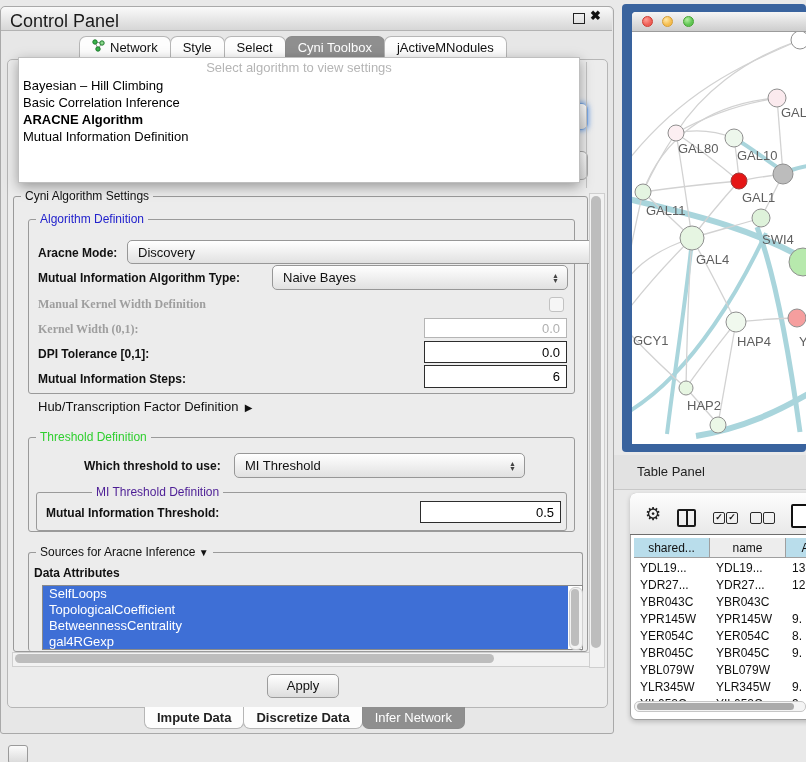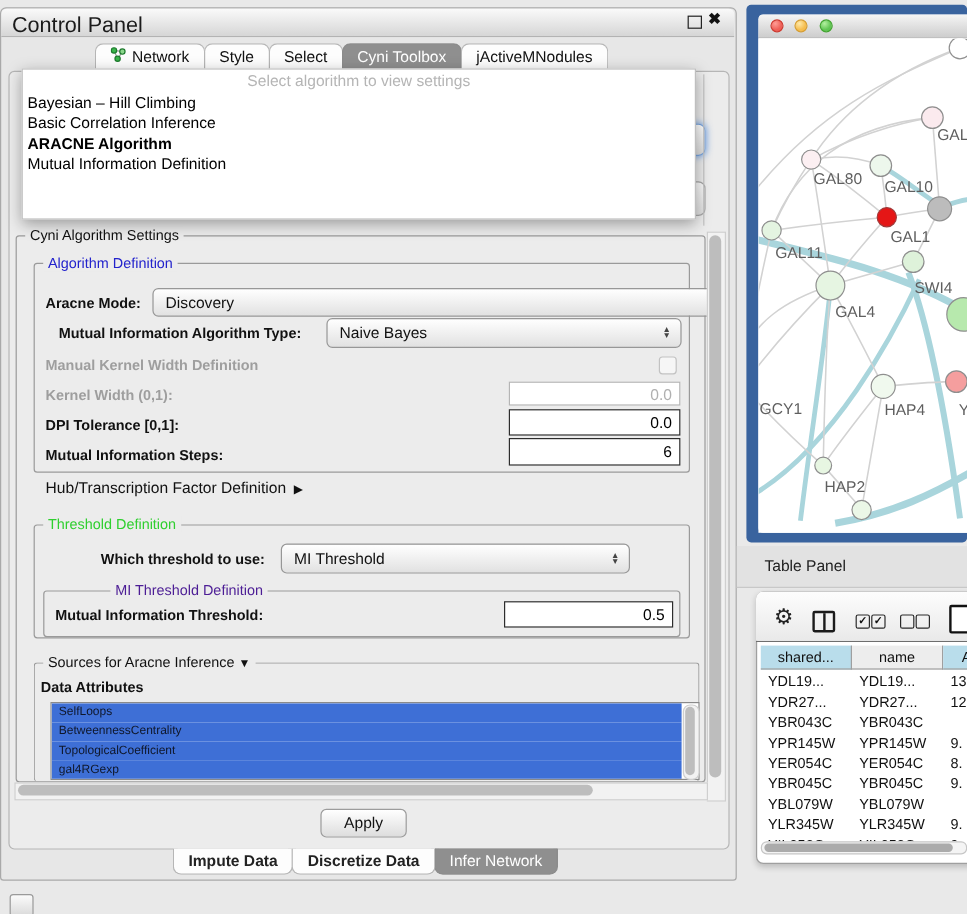--- a/index.html
+++ b/index.html
@@ -23,21 +23,21 @@
   .btabbar{left:145px;top:707px;height:23px;display:flex;z-index:4;}
   .btab{height:21px;line-height:21px;padding:0 12px;background:#fdfdfd;border:1px solid #b6b6b6;
         border-top:none;border-radius:0 0 7px 7px;font-size:13px;font-weight:bold;margin-left:-1px;color:#222;}
   .btab.selected{background:#8f8f8f;color:#fff;border-color:#8c8c8c;font-weight:normal;}
   .content-panel{left:7px;top:59px;width:599px;height:647px;background:#ececec;
                  border:1px solid #b6b6b6;border-radius:5px;z-index:2;}
   
   .grp{border:1px solid #9a9a9a;border-radius:3px;z-index:3;}
   .grp-label{position:absolute;top:-8px;left:7px;background:#ececec;padding:0 4px;font-size:12px;white-space:nowrap;}
   .lbl{font-size:12px;font-weight:bold;z-index:4;white-space:nowrap;}
-  .lbl.dis{color:#9e9e9e;}
+  .lbl.dis{color:#9e9e9e;font-family:Liberation Serif, serif;}
   .combo{background:linear-gradient(#ffffff,#e1e1e1);border:1px solid #979797;border-radius:5px;
          font-size:13px;z-index:4;display:flex;align-items:center;padding-left:10px;box-sizing:border-box;}
   .combo .spn{margin-left:auto;margin-right:8px;font-size:7px;line-height:5px;color:#444;text-align:center;}
   .tinput{position:absolute;box-sizing:border-box;border:1px solid #b5b5b5;background:#fff;font-size:13px;
           text-align:right;padding:0 6px;font-family:"Liberation Sans",sans-serif;z-index:4;}
   .tinput.dark{border:1px solid #2d2d2d;}
   .tinput.dis{color:#b0b0b0;}
   .chk{left:549px;top:297px;width:13px;height:13px;border:1px solid #c2c2c2;border-radius:3px;
        background:#f6f6f6;z-index:4;}
   .tri{font-size:10px;color:#111;}
@@ -47,21 +47,21 @@
   .popup-prompt{height:19px;text-align:center;color:#b5b5b5;font-size:13px;line-height:19px;}
   .popup-item{height:17px;line-height:17px;font-size:13px;padding-left:4px;color:#000;}
   .popup-item.selected-item{font-weight:bold;}
   .frag{z-index:5;}
   
   .sb-track{background:#f2f2f2;border:1px solid #cfcfcf;z-index:5;border-radius:6px;}
   .sb-thumb{background:#bdbdbd;border-radius:5px;z-index:6;}
   
   .listbox{left:42px;top:585px;width:541px;height:65px;background:#fff;border:1px solid #8a8a8a;
            overflow:hidden;z-index:4;box-sizing:border-box;}
-  .attr-item{height:16px;line-height:16px;font-size:10px;color:#0f172a;background:#3e6fd6;
+  .attr-item{height:16px;line-height:16px;font-size:13px;color:#ffffff;background:#3e6fd6;
              width:525px;padding-left:6px;box-sizing:border-box;}
   .apply-btn{left:267px;top:674px;width:70px;height:22px;border:1px solid #9c9c9c;border-radius:5px;
              background:linear-gradient(#ffffff,#dddddd);font-size:13px;text-align:center;line-height:21px;z-index:4;}
   .corner-btn{left:8px;top:745px;width:18px;height:17px;border:1px solid #9a9a9a;border-radius:3px;
               background:linear-gradient(#fbfbfb,#dadada);z-index:2;}
   
   .net-frame{left:622px;top:4px;width:184px;height:448px;background:#39639e;border-radius:4px;z-index:1;}
   .net-window{left:632px;top:12px;width:174px;height:432px;background:#fff;border-radius:4px 0 0 4px;z-index:2;}
   .net-titlebar{left:632px;top:12px;width:174px;height:20px;background:linear-gradient(#f5f5f5,#cdcdcd);
                 border-bottom:1px solid #9c9c9c;border-radius:4px 0 0 0;z-index:3;box-sizing:border-box;}
@@ -144,21 +144,21 @@
 <div class="abs grp" style="left:28px;top:219px;width:545px;height:173px;">
   <span class="grp-label" style="color:#2222cc;">Algorithm Definition</span>
 </div>
 
 <div class="abs lbl" style="left:38px;top:246px;">Aracne Mode:</div>
 <div class="abs combo" style="left:127px;top:240px;width:477px;height:24px;">
   <span>Discovery</span>
   <span class="spn">▲<br>▼</span>
 </div>
 
-<div class="abs lbl" style="left:38px;top:271px;margin-left:11px;">Mutual Information Algorithm Type:</div>
+<div class="abs lbl" style="left:38px;top:271px;">Mutual Information Algorithm Type:</div>
 <div class="abs combo" style="left:272px;top:265px;width:296px;height:25px;">
   <span>Naive Bayes</span>
   <span class="spn">▲<br>▼</span>
 </div>
 
 <div class="abs lbl dis" style="left:38px;top:297px;">Manual Kernel Width Definition</div>
 <div class="abs chk"></div>
 
 <div class="abs lbl dis" style="left:38px;top:322px;">Kernel Width (0,1):</div>
 <input class="tinput dis" style="left: 424px; top: 318px; width: 143px; height: 20px;" value="0.0">
@@ -191,22 +191,22 @@
 
 <div class="abs grp" style="left:28px;top:552px;width:553px;height:98px;border-bottom:none;">
   <span class="grp-label">
     <span>Sources for Aracne Inference</span>
     <span class="tri">▼</span>
   </span>
 </div>
 <div class="abs lbl" style="left:34px;top:566px;">Data Attributes</div>
 <div class="abs listbox">
     <div class="attr-item">SelfLoops</div>
+    <div class="attr-item">TopologicalCoefficient</div>
     <div class="attr-item">BetweennessCentrality</div>
-    <div class="attr-item">TopologicalCoefficient</div>
     <div class="attr-item">gal4RGexp</div>
   </div>
 <div class="abs sb-track" style="left:569px;top:587px;width:12px;height:61px;border-radius:6px;"></div>
 <div class="abs sb-thumb" style="left:571px;top:589px;width:8px;height:57px;"></div>
 
 <div class="abs sb-track" style="left:589px;top:193px;width:14px;height:473px;border-radius:0;"></div>
 <div class="abs sb-thumb" style="left:591px;top:196px;width:10px;height:452px;"></div>
 <div class="abs sb-track" style="left:12px;top:652px;width:576px;height:13px;border-radius:0;"></div>
 <div class="abs sb-thumb" style="left:15px;top:654px;width:479px;height:9px;"></div>
 

